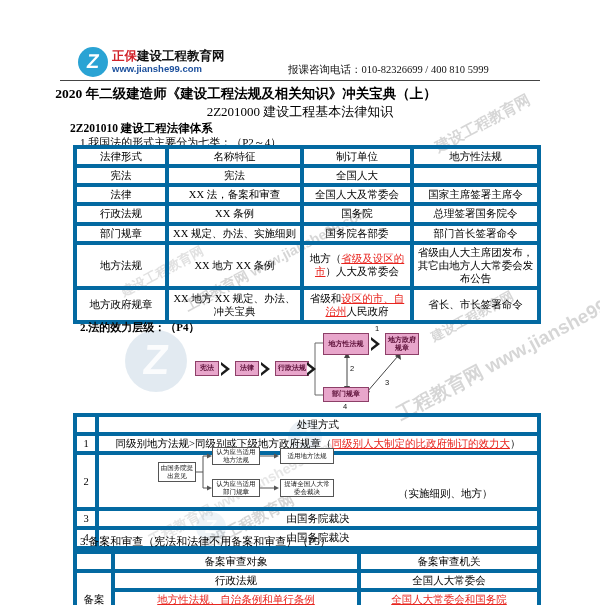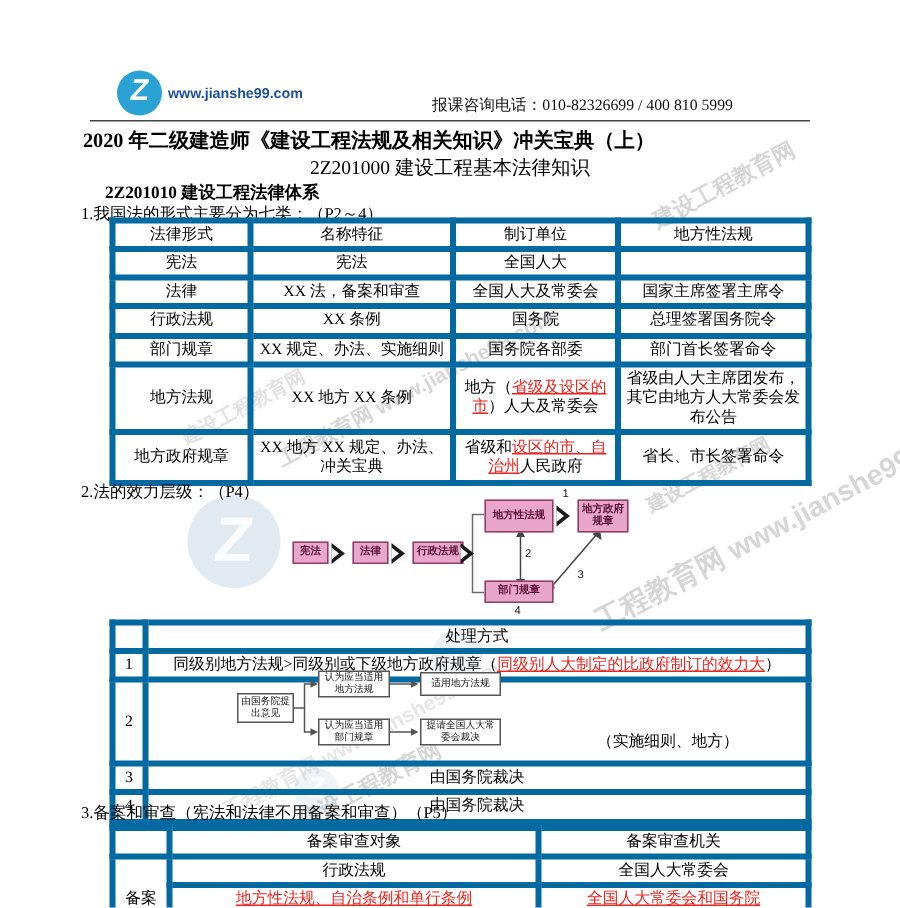--- a/index.html
+++ b/index.html
@@ -145,21 +145,21 @@
   }
   .sec-head {
     position: absolute;
     left: 70px;
     font-size: 11.5px;
     font-weight: bold;
     white-space: nowrap;
   }
   .sec-note {
     position: absolute;
-    left: 54px;
+    left: 80px;
     font-size: 11px;
     white-space: nowrap;
   }
 
   table.doc {
     position: absolute;
     border-collapse: collapse;
     table-layout: fixed;
     font-size: 10.5px;
     background: transparent;
@@ -284,20 +284,23 @@
       <span class="z" style="font-size:19px;">Z</span>
     </div>
   </div>
 
   <div class="header">
     <div class="logo-wrap">
       <div class="logo-mark">
         <span class="zglyph">Z</span>
       </div>
       <div class="logo-text">
+        <div class="logo-line1">
+          <span class="red">正保</span><span class="blk">建设工程教育网</span>
+        </div>
         <div class="logo-line2">www.jianshe99.com</div>
       </div>
     </div>
 
     <div class="phone">报课咨询电话：010-82326699 / 400 810 5999</div>
     <div class="hr-top"></div>
     <div class="title1">2020 年二级建造师《建设工程法规及相关知识》冲关宝典（上）</div>
     <div class="title2">2Z201000    建设工程基本法律知识</div>
   </div>
 
@@ -352,21 +355,21 @@
         </tr>
         <tr style="height:34px">
           <td>地方政府规章</td>
           <td>XX 地方 XX 规定、办法、冲关宝典</td>
           <td><span>省级和</span><span class="red-u">设区的市、自治州</span><span>人民政府</span></td>
           <td>省长、市长签署命令</td>
         </tr>
       </tbody>
     </table>
 
-    <div class="sec-note" style="top:320px;">2.法的效力层级：（P4）</div>
+    <div class="sec-note" style="top:320px;font-weight:bold;">2.法的效力层级：（P4）</div>
 
     <div class="diagram1">
       <svg width="225" height="78" style="position:absolute;left:0;top:0;">
 
         <polyline points="113,39 120,39 120,13 128,13" fill="none" stroke="#6b6b6b" stroke-width="1"></polyline>
         <polyline points="120,39 120,65 128,65" fill="none" stroke="#6b6b6b" stroke-width="1"></polyline>
 
         <line x1="152" y1="26" x2="152" y2="58" stroke="#444" stroke-width="1"></line>
         <polygon points="152,22 149,28 155,28" fill="#444"></polygon>
         <polygon points="152,62 149,56 155,56" fill="#444"></polygon>

